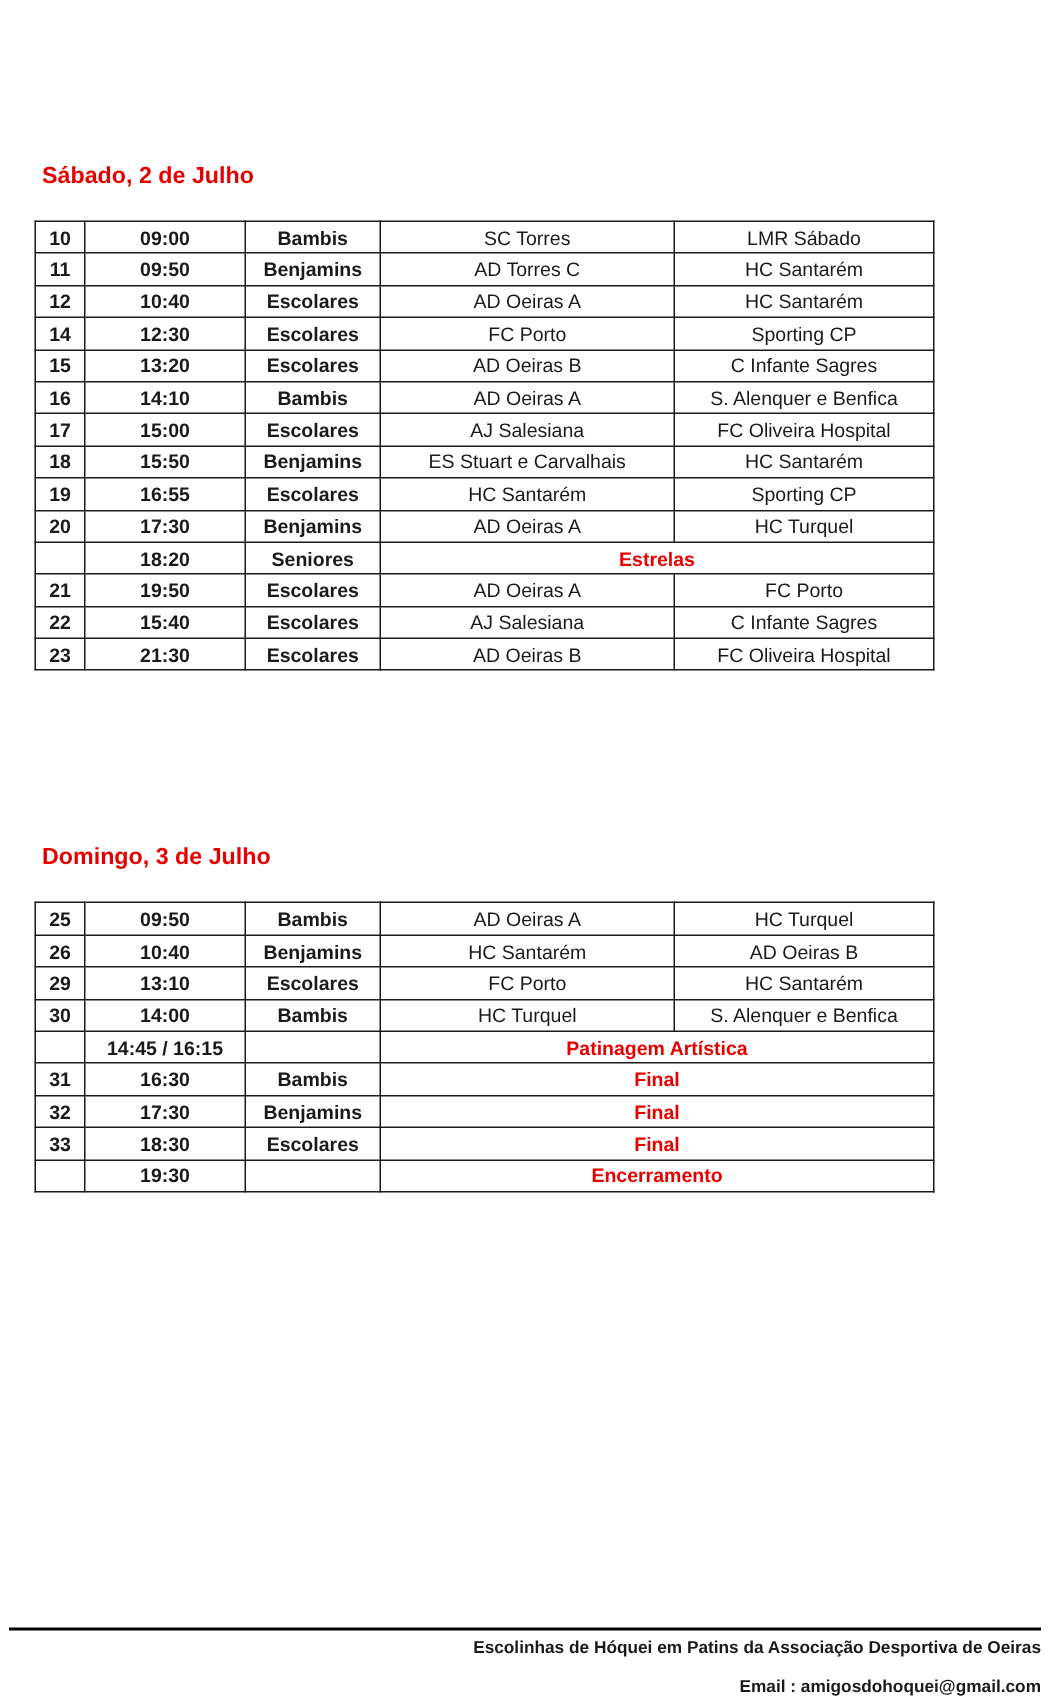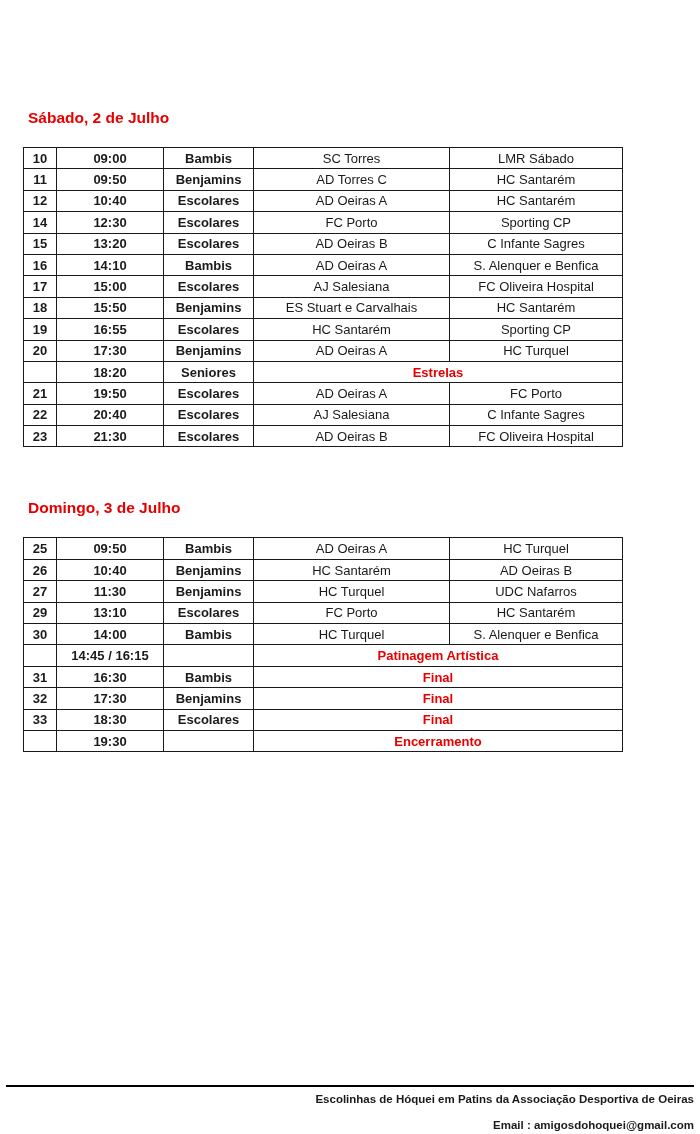--- a/index.html
+++ b/index.html
@@ -21,21 +21,21 @@
     overflow: hidden;
     padding: 109px 0 0 23px;
   }
   .day-title {
     font-size: 15.5px;
     font-weight: bold;
     color: var(--accent);
     margin: 0 0 20px 5px;
     line-height: 18px;
   }
-  .day-section.second { margin-top: 52px; }
+  .day-section.second { margin-top: 116px; }
   table.schedule-table {
     border-collapse: collapse;
     table-layout: fixed;
     width: 599px;
   }
   table.schedule-table td {
     border: 1px solid var(--line);
     height: 21.4px;
     text-align: center;
     vertical-align: middle;
@@ -165,21 +165,21 @@
           </tr>
           <tr>
             <td class="c-num">21</td>
             <td class="c-time">19:50</td>
             <td class="c-cat">Escolares</td>
             <td class="c-team">AD Oeiras A</td>
             <td class="c-team">FC Porto</td>
           </tr>
           <tr>
             <td class="c-num">22</td>
-            <td class="c-time">20:40</td>
+            <td class="c-time">15:40</td>
             <td class="c-cat">Escolares</td>
             <td class="c-team">AJ Salesiana</td>
             <td class="c-team">C Infante Sagres</td>
           </tr>
           <tr>
             <td class="c-num">23</td>
             <td class="c-time">21:30</td>
             <td class="c-cat">Escolares</td>
             <td class="c-team">AD Oeiras B</td>
             <td class="c-team">FC Oliveira Hospital</td>
@@ -207,27 +207,20 @@
             <td class="c-team">HC Turquel</td>
           </tr>
           <tr>
             <td class="c-num">26</td>
             <td class="c-time">10:40</td>
             <td class="c-cat">Benjamins</td>
             <td class="c-team">HC Santarém</td>
             <td class="c-team">AD Oeiras B</td>
           </tr>
           <tr>
-            <td class="c-num">27</td>
-            <td class="c-time">11:30</td>
-            <td class="c-cat">Benjamins</td>
-            <td class="c-team">HC Turquel</td>
-            <td class="c-team">UDC Nafarros</td>
-          </tr>
-          <tr>
             <td class="c-num">29</td>
             <td class="c-time">13:10</td>
             <td class="c-cat">Escolares</td>
             <td class="c-team">FC Porto</td>
             <td class="c-team">HC Santarém</td>
           </tr>
           <tr>
             <td class="c-num">30</td>
             <td class="c-time">14:00</td>
             <td class="c-cat">Bambis</td>

